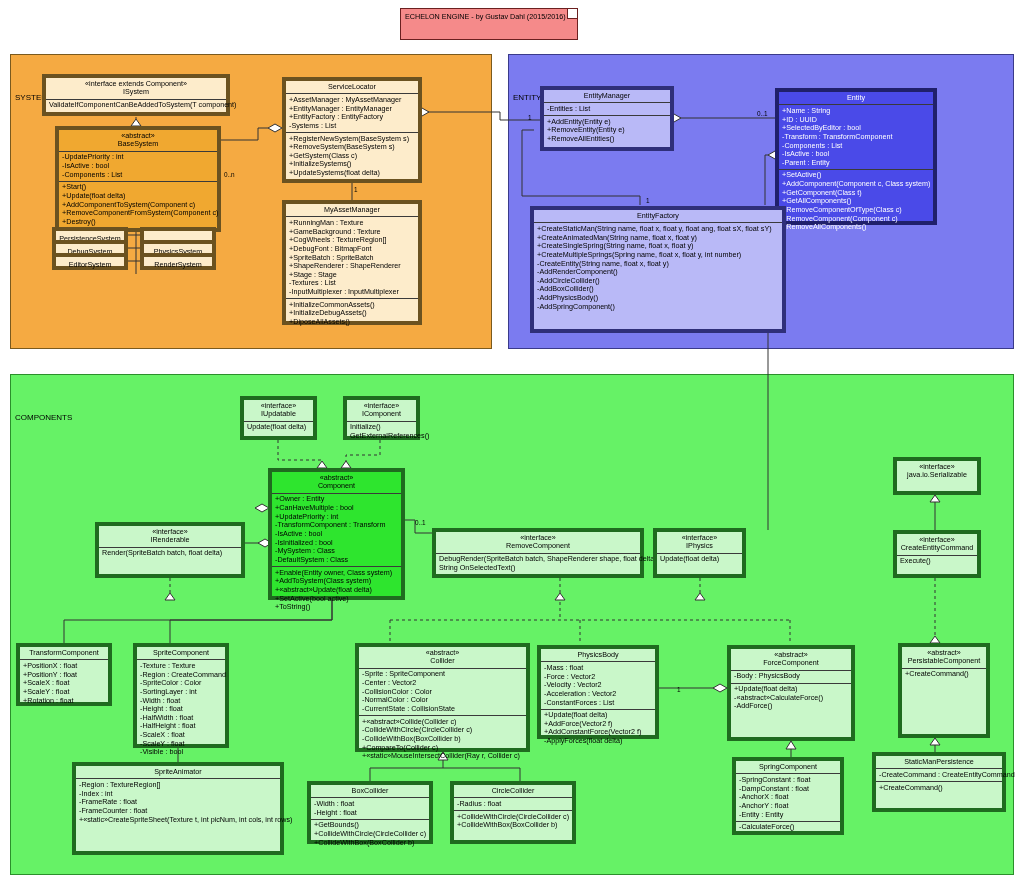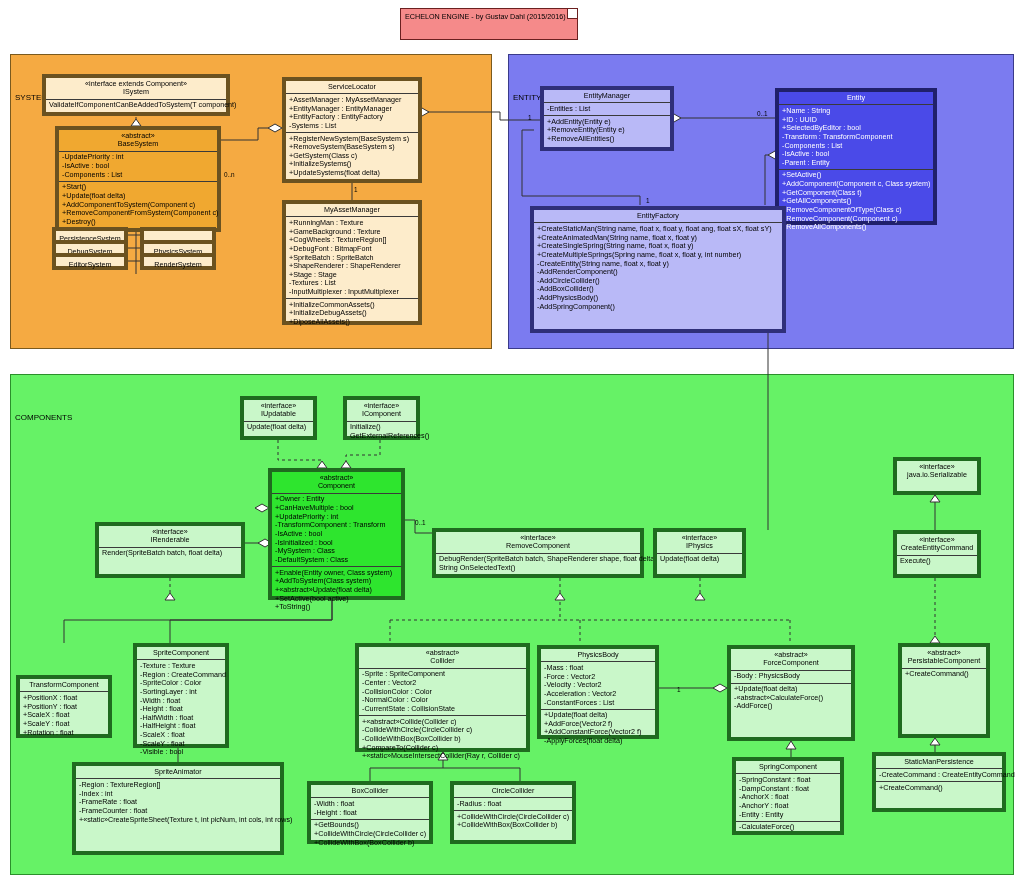--- a/index.html
+++ b/index.html
@@ -391,21 +391,21 @@
   <div class="uml pal-comp" style="left:893px;top:530px;width:88px;height:48px;">
     <div class="hdr">
       <span class="stereo">«interface»</span>
       <span class="cname">CreateEntityCommand</span>
     </div>
     <div class="sec">
       <div>Execute()</div>
     </div>
   </div>
 
-  <div class="uml pal-comp" style="left:16px;top:643px;width:96px;height:63px;margin-top:32px;">
+  <div class="uml pal-comp" style="left:16px;top:643px;width:96px;height:63px;">
     <div class="hdr">
       <span class="cname">TransformComponent</span>
     </div>
     <div class="sec">
       <div>+PositionX : float</div>
       <div>+PositionY : float</div>
       <div>+ScaleX : float</div>
       <div>+ScaleY : float</div>
       <div>+Rotation : float</div>
     </div>

